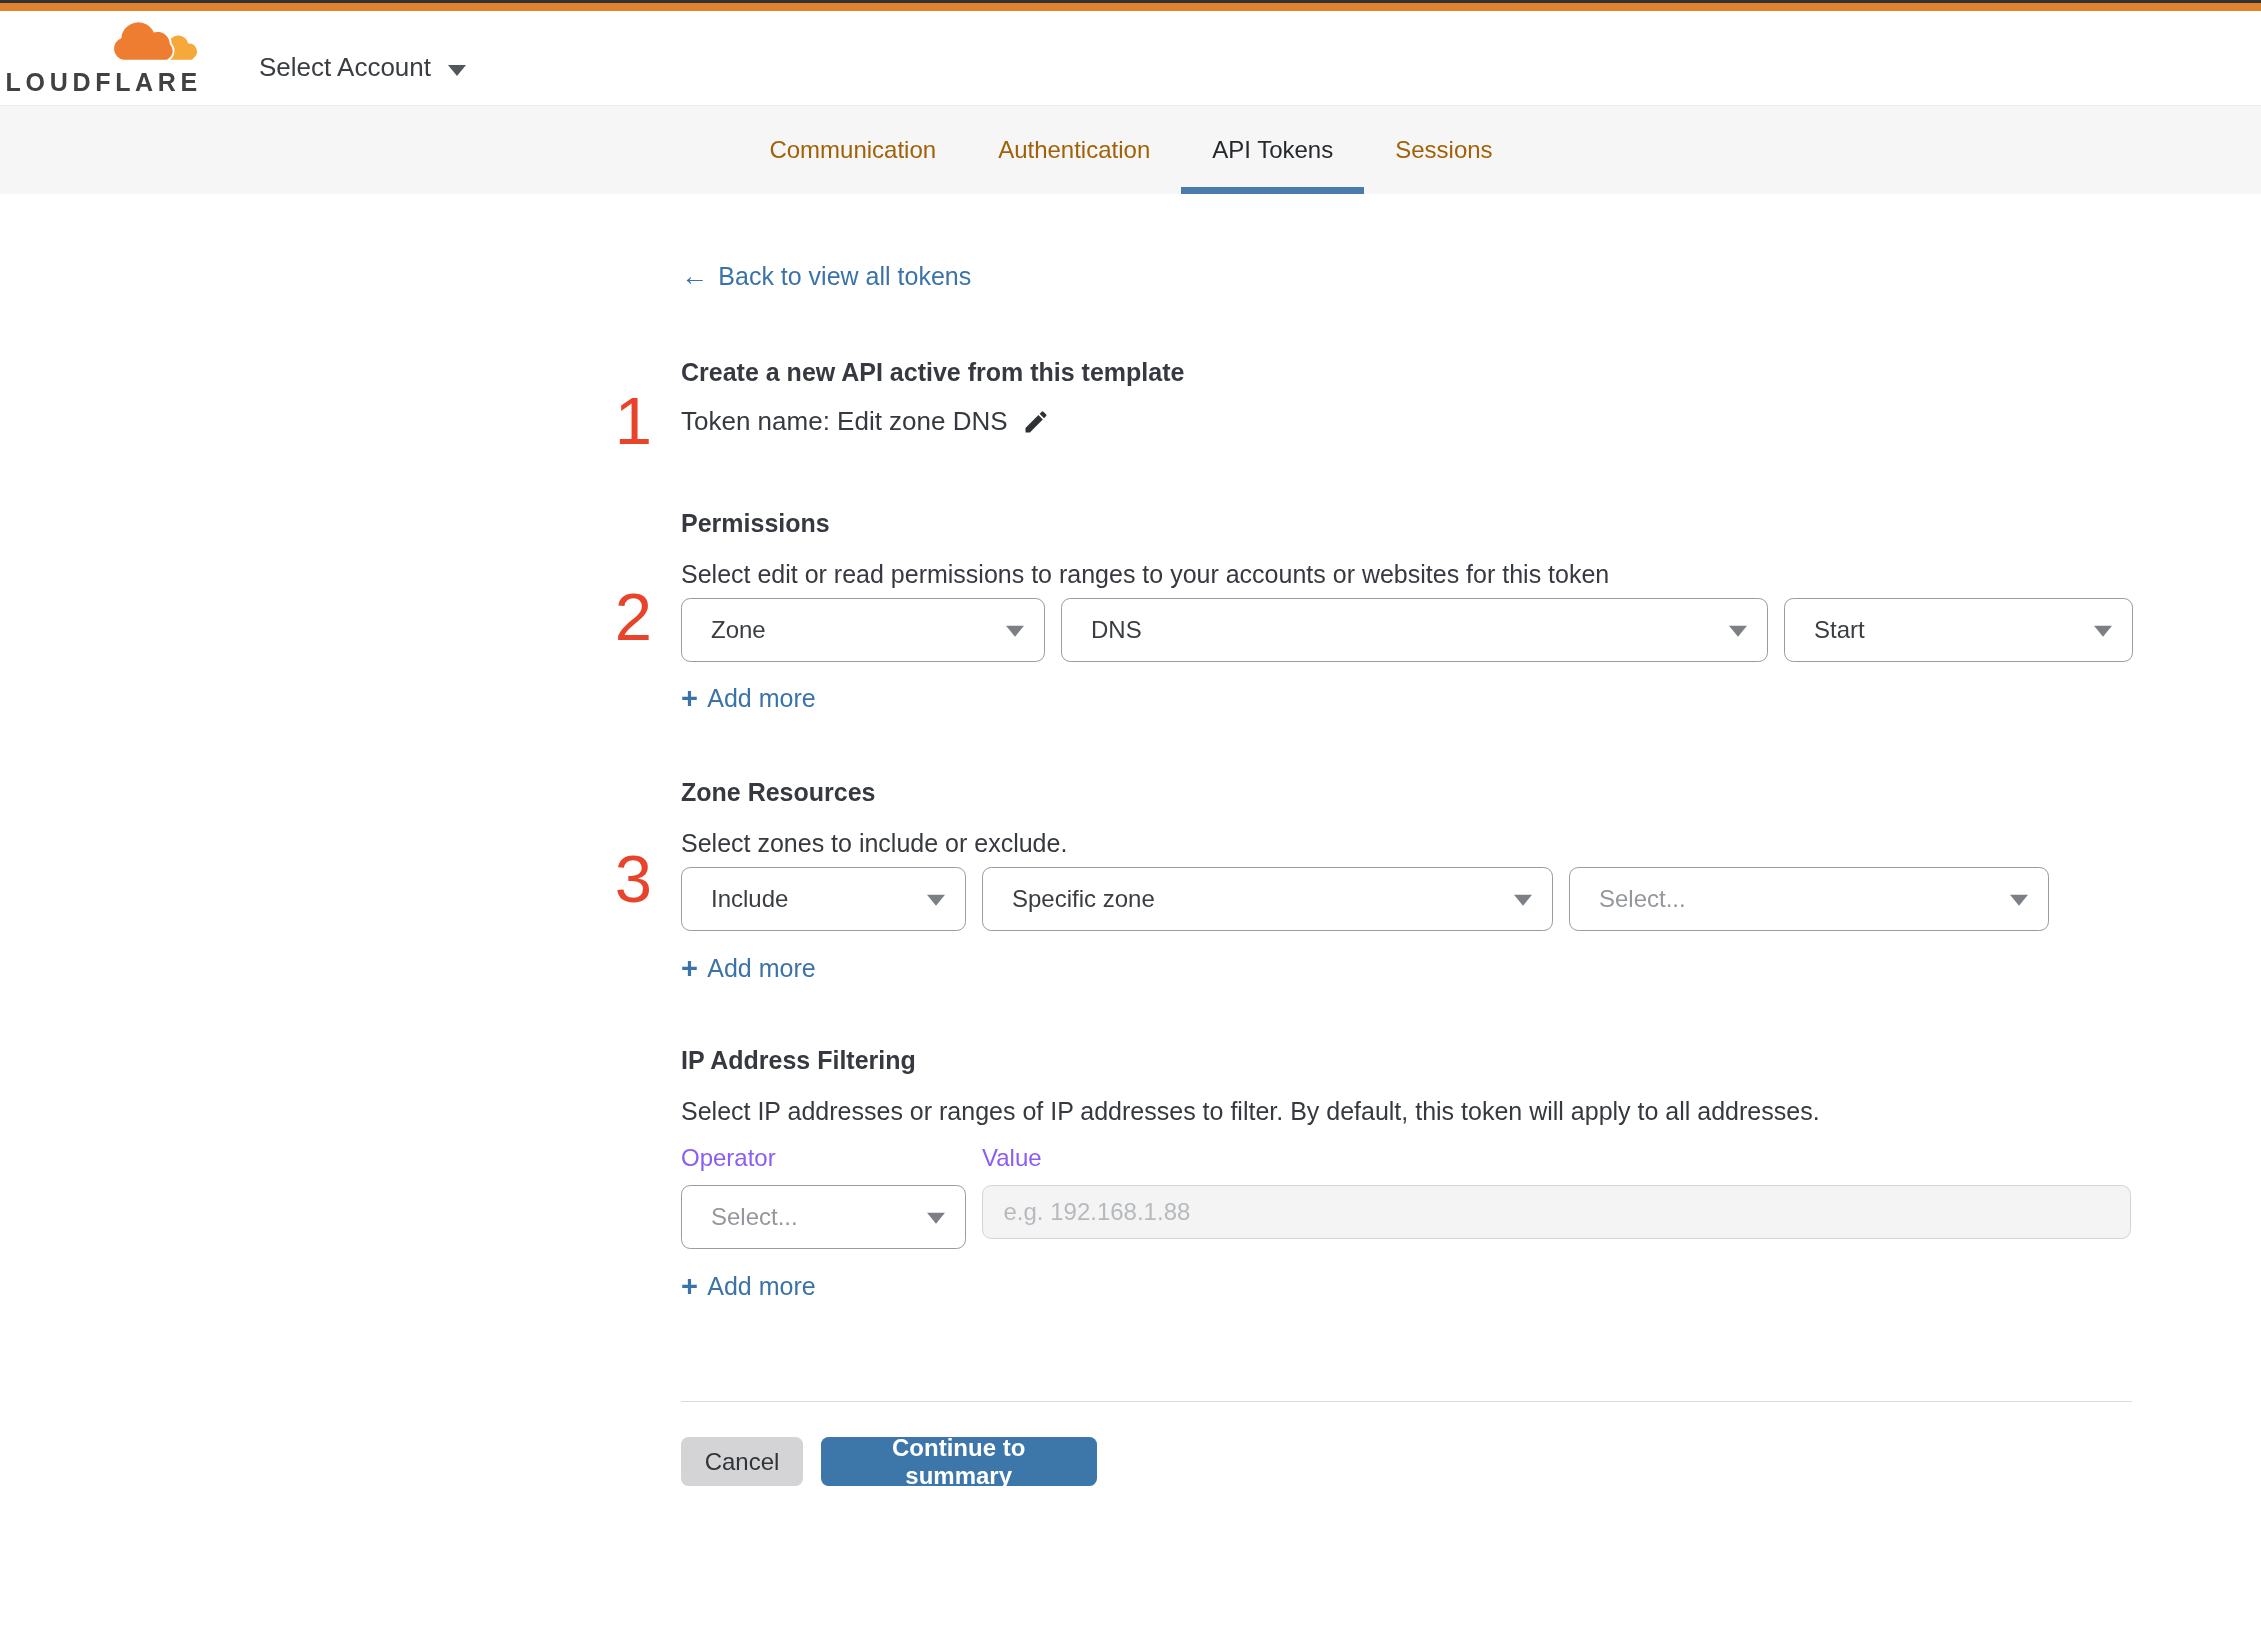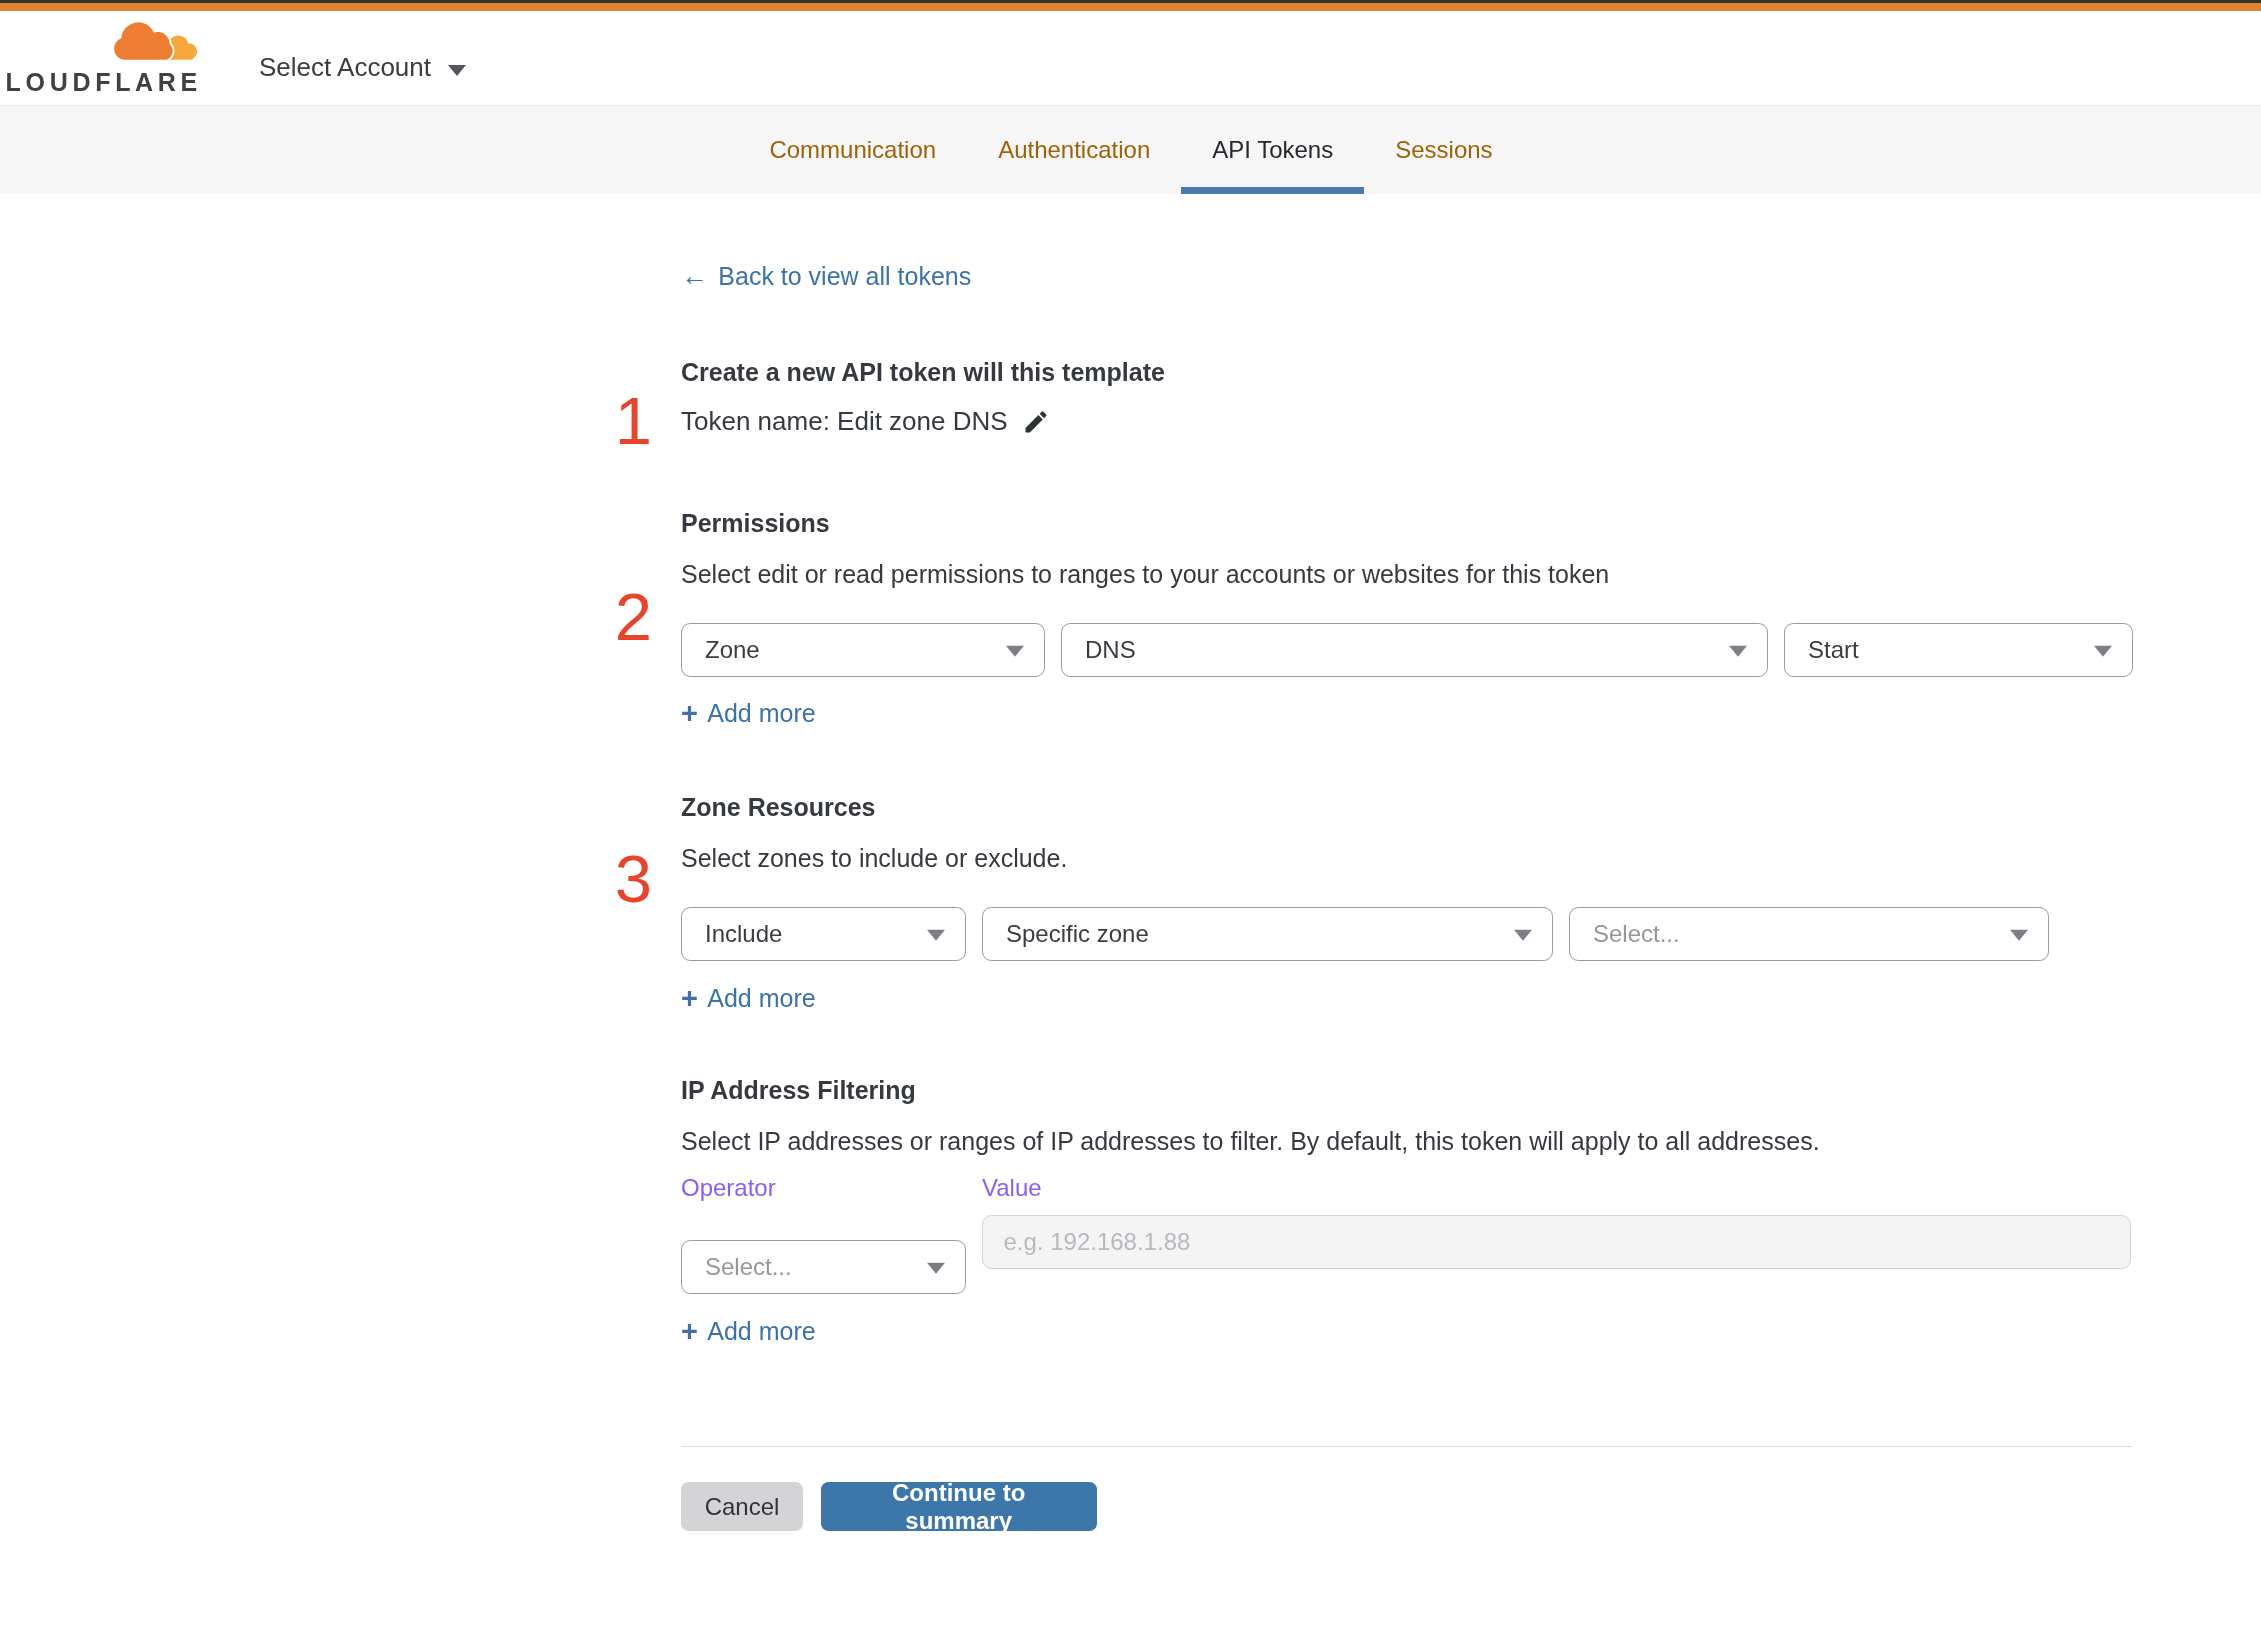--- a/index.html
+++ b/index.html
@@ -42,22 +42,22 @@
   .page-title{margin-top:65px;font-size:25px;line-height:32px;font-weight:700;}
   .token-name-row{margin-top:15px;font-size:26px;line-height:32px;display:flex;align-items:center;gap:14px;}
   .edit-icon{width:28px;height:28px;cursor:pointer;flex:0 0 auto;transform:translateY(0.9px);}
   .section-heading{font-size:25px;line-height:30px;font-weight:700;}
   .section-desc{margin-top:17px;font-size:25px;line-height:30px;}
   .mt-perm{margin-top:71px;}
   .mt-zone{margin-top:65px;}
   .mt-ip{margin-top:63px;}
   .mt-ttl{margin-top:63px;}
   .select-row{margin-top:9.3px;display:flex;gap:16px;}
-  .select{height:54px;border:1.9px solid #9B9B9B;border-radius:9.3px;background:#fff;
-    display:flex;align-items:center;padding:0 23px;position:relative;cursor:pointer;margin-top:25px;}
+  .select{height:64px;border:1.9px solid #9B9B9B;border-radius:9.3px;background:#fff;
+    display:flex;align-items:center;padding:0 29px;position:relative;cursor:pointer;}
   .select .value{font-size:24px;color:#3A3D41;}
   .select.placeholder .value{color:#94979B;}
   .select .caret{position:absolute;right:20.5px;top:50%;transform:translateY(-38%);
     width:0;height:0;border-left:9.3px solid transparent;border-right:9.3px solid transparent;border-top:11.2px solid #7C8085;}
   .w390{width:364px}.w758{width:707px}.w374{width:349px}
   .w306{width:285px}.w613{width:571px}.w515{width:480px}
   .add-more{margin-top:22.4px;display:flex;align-items:center;gap:9.3px;font-size:25px;line-height:28px;color:var(--link-blue);width:max-content;cursor:pointer;}
   .add-more .plus{font-weight:700;font-size:29px;line-height:26px;}
   .field-labels{margin-top:18.6px;display:flex;font-size:24px;line-height:28px;color:#8b5cf6;}
   .label-operator{width:301px;}
@@ -118,21 +118,21 @@
 
   <div class="step-number n1">1</div>
   <div class="step-number n2">2</div>
   <div class="step-number n3">3</div>
 
   <div class="back-link">
     <span class="back-arrow">←</span>
     <span>Back to view all tokens</span>
   </div>
 
-  <h1 class="page-title">Create a new API token will this template</h1>
+  <h1 class="page-title">Create a new API active from this template</h1>
 
   <div class="token-name-row">
     <span>Token name: Edit zone DNS</span>
     <svg class="edit-icon" viewBox="0 0 24 24">
       <path fill="#2F3235" d="M3 17.25V21h3.75L17.81 9.94l-3.75-3.75L3 17.25zM20.71 7.04a1 1 0 0 0 0-1.41l-2.34-2.34a1 1 0 0 0-1.41 0l-1.83 1.83 3.75 3.75 1.83-1.83z"></path>
     </svg>
   </div>
 
   <section class="mt-perm">
     <h2 class="section-heading">Permissions</h2>

